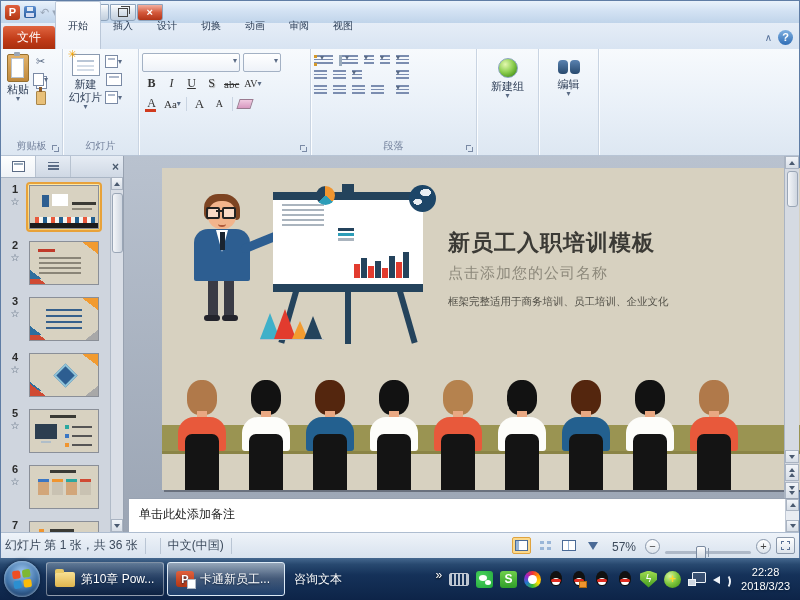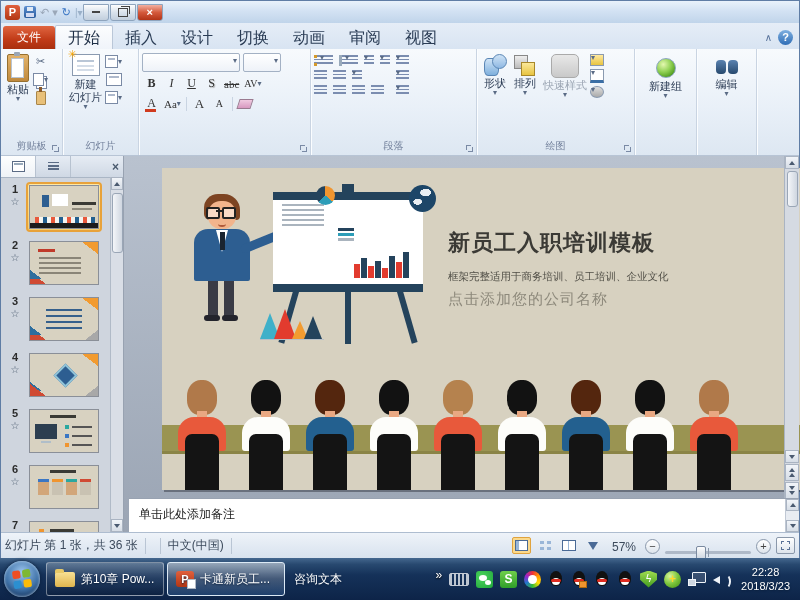--- a/index.html
+++ b/index.html
@@ -23,21 +23,21 @@
   .wbtn{width:26px;height:17px;border:1px solid #8ea4bd;border-radius:0 0 3px 3px;background:linear-gradient(#fdfdfd,#d9e2ec 50%,#c2cfdd);
     display:flex;align-items:center;justify-content:center;font-size:11px;color:#333;box-sizing:border-box}
   .wbtn .bar{width:8px;height:2px;background:#444}
   .wbtn .boxes{width:8px;height:7px;border:1px solid #444;position:relative}
   .wbtn .boxes:before{content:"";position:absolute;left:2px;top:-3px;width:8px;height:7px;border:1px solid #444;border-bottom:none;border-left:none}
   .wbtn.close{background:linear-gradient(#f3b0a0,#d4593c 50%,#b23317);color:#fff;font-weight:bold}
   
   #tabrow{position:absolute;left:0;top:22px;width:100%;height:26px;background:linear-gradient(#e5edf7,#d8e4f2);display:flex;align-items:flex-end}
   #file-tab{width:52px;height:23px;margin-left:2px;background:linear-gradient(#e06540,#c03a17 60%,#a92f0e);
     color:#fff;font-size:12px;text-align:center;line-height:23px;border-radius:3px 3px 0 0}
-  .rtab{height:23px;padding:0 12px;font-size:16px;color:#2a3c55;line-height:23px}
+  .rtab{height:23px;padding:12px 12px;font-size:10px;color:#2a3c55;line-height:23px}
   .rtab.active{background:linear-gradient(#fcfdfe,#f0f4fa);border:1px solid #bac7d8;border-bottom:none;border-radius:2px 2px 0 0;color:#1f2f46}
   #tab-right{margin-left:auto;display:flex;align-items:center;gap:6px;padding-right:6px;padding-bottom:4px}
   .collapse-ic{font-size:10px;color:#56719a}
   .help-ic{width:15px;height:15px;border-radius:50%;background:linear-gradient(#7fb0e0,#2f6db6);color:#fff;font-size:11px;font-weight:bold;text-align:center;line-height:15px}
   
   #ribbon{position:absolute;left:0;top:48px;width:100%;height:106px;background:linear-gradient(#f7fafd,#e9f0f8 55%,#dde7f2);
     border-bottom:1px solid #b7c4d5;display:flex}
   .rgroup{position:relative;height:100%;border-right:1px solid #c9d4e2;box-shadow:1px 0 0 #fbfdff;box-sizing:border-box;padding:3px 3px 16px 3px}
   .glabel{position:absolute;left:0;right:0;bottom:2px;text-align:center;font-size:10px;color:#72809b}
   .launcher{position:absolute;right:2px;bottom:2px;width:8px;height:8px}
@@ -447,43 +447,20 @@
         <div class="pright">
           <span class="ic-lines dd"></span>
           <span class="ic-lines dd"></span>
           <span class="ic-lines dd"></span>
         </div>
       </div>
       <div class="glabel">段落</div>
       <div class="launcher"></div>
     </div>
 
-    <div class="rgroup" style="width:158px">
-      <div style="display:flex">
-        <div class="bigbtn dd">
-          <span class="shapes-ic"></span>
-          <span>形状</span>
-        </div>
-        <div class="bigbtn dd">
-          <span class="arrange-ic"></span>
-          <span>排列</span>
-        </div>
-        <div class="bigbtn dd disabled">
-          <span class="qstyle-ic"></span>
-          <span>快速样式</span>
-        </div>
-        <div class="minicol">
-          <span class="fillsq f1 dd"></span>
-          <span class="fillsq f2 dd"></span>
-          <span class="fillsq f3 dd"></span>
-        </div>
-      </div>
-      <div class="glabel">绘图</div>
-      <div class="launcher"></div>
-    </div>
 
     <div class="rgroup" style="width:62px">
       <div class="bigbtn dd" style="margin:4px auto 0">
         <span class="gball"></span>
         <span>新建组</span>
       </div>
     </div>
 
     <div class="rgroup" style="width:60px">
       <div class="bigbtn dd" style="margin:4px auto 0">
@@ -614,22 +591,22 @@
           <div class="e-mtn">
             <span class="e-tri e-t1"></span>
             <span class="e-tri e-t2"></span>
             <span class="e-tri e-t3"></span>
             <span class="e-tri e-t4"></span>
           </div>
         </div>
 
         <div id="slide-text">
           <div id="slide-title">新员工入职培训模板</div>
+          <div id="slide-subtitle">点击添加您的公司名称</div>
           <div id="slide-tagline">框架完整适用于商务培训、员工培训、企业文化</div>
-          <div id="slide-subtitle">点击添加您的公司名称</div>
         </div>
 
         <div id="audience">
           <div id="band"></div>
           <div id="audience-row">
               <div class="person" style="left: 14px;">
                 <span class="ps-hair" style="background: rgb(176, 121, 74);"></span>
                 <span class="ps-neck"></span>
                 <span class="ps-body" style="background: rgb(232, 89, 59);"></span>
                 <span class="ps-chair"></span>

